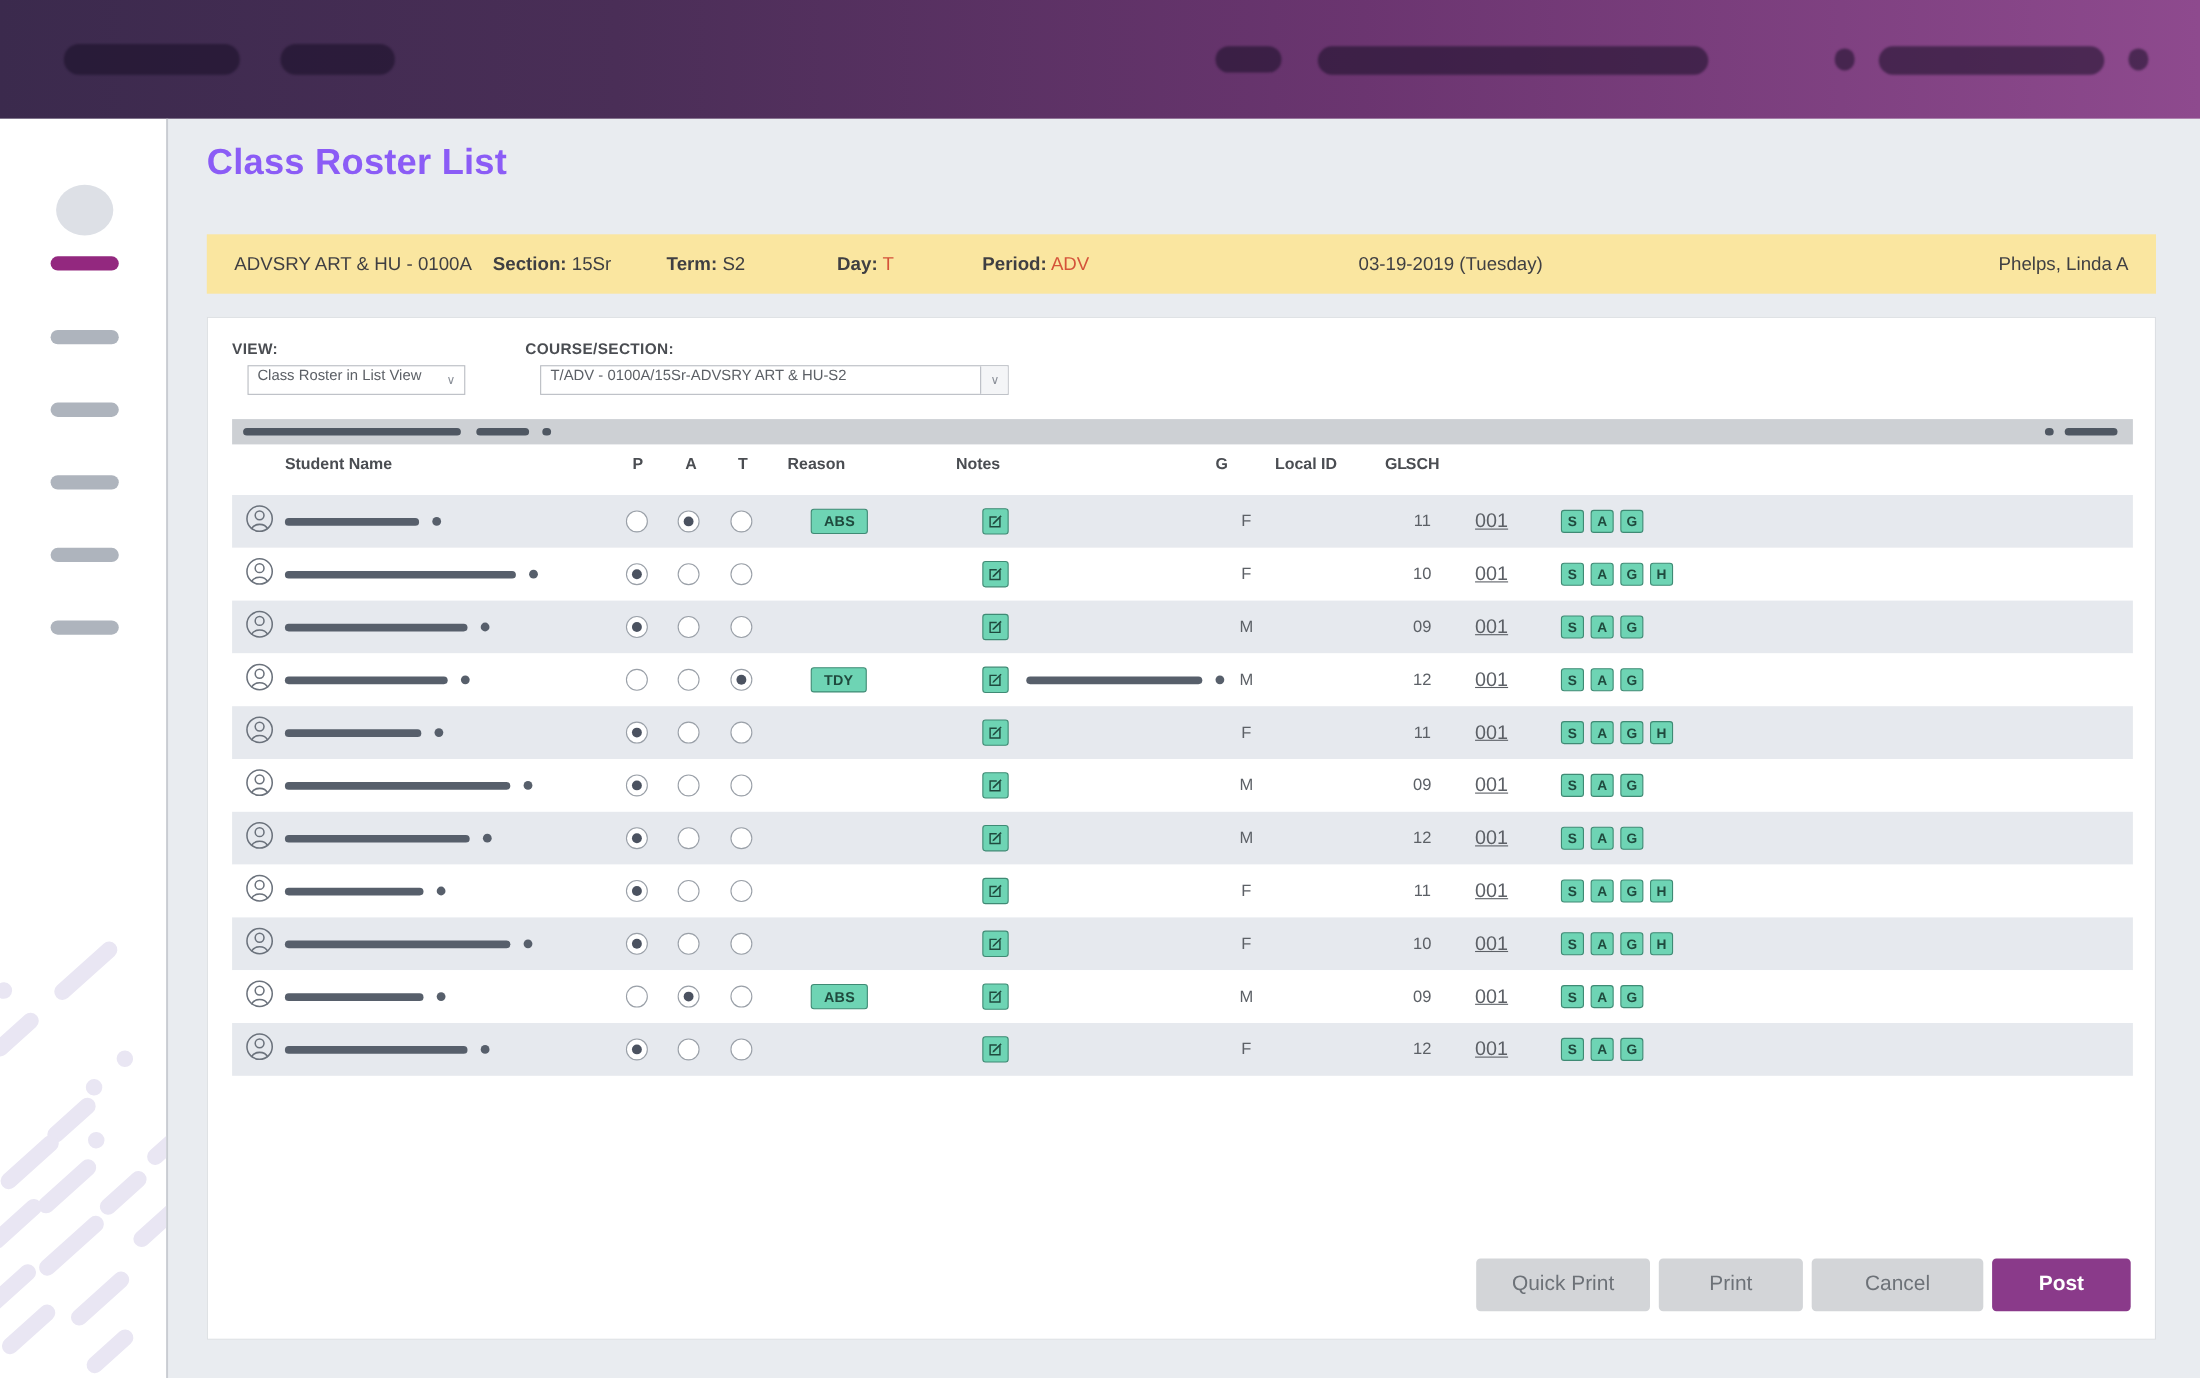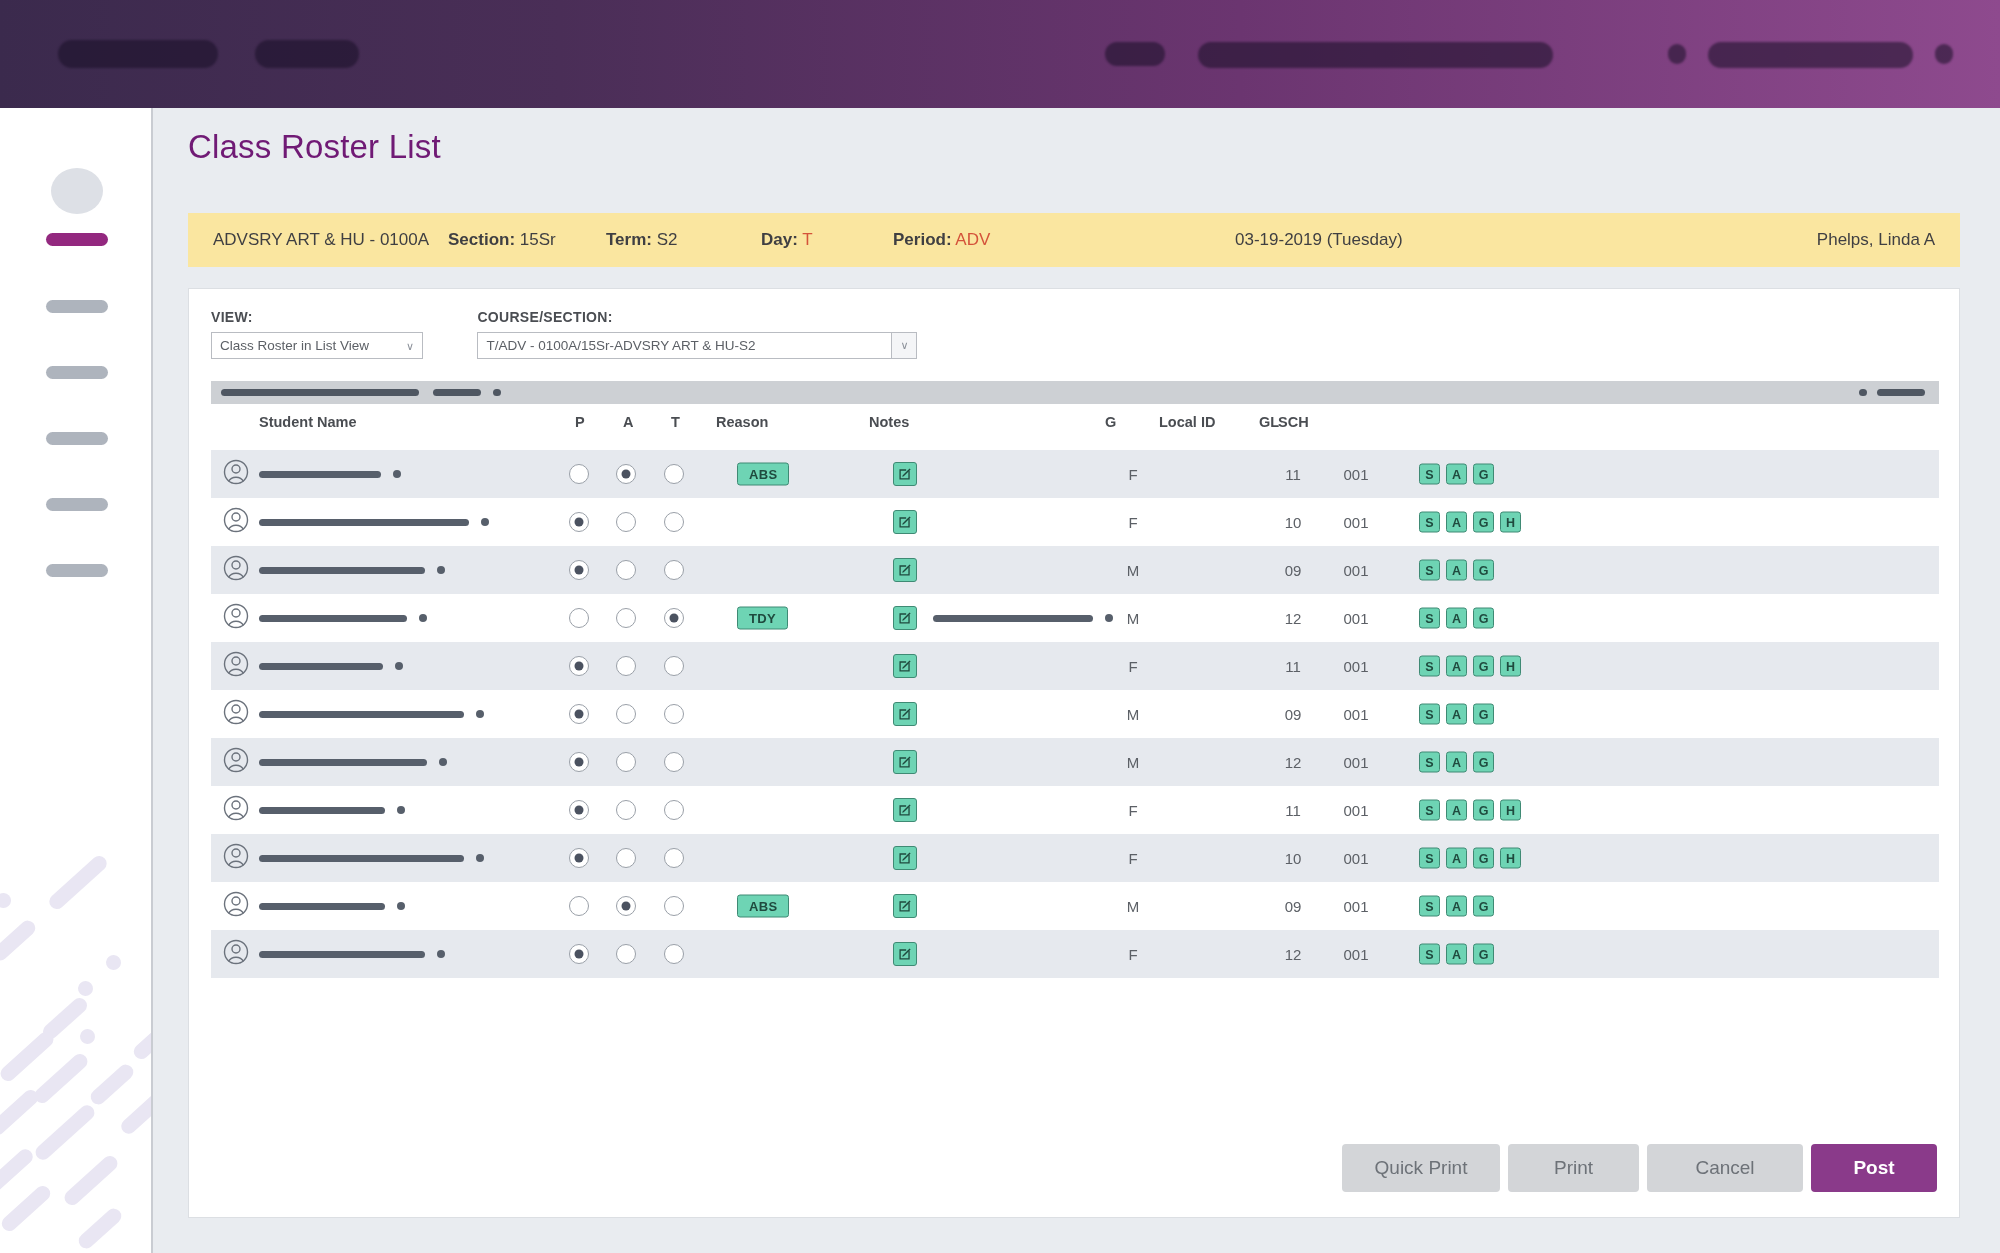--- a/index.html
+++ b/index.html
@@ -60,21 +60,21 @@
 
   
   .main {
     position: absolute; top: 108px; left: 153px;
     width: 1847px; height: 1145px;
     background: #e9ecf0;
     padding: 0;
   }
   .page-title {
     position: absolute; top: 20px; left: 35px;
-    font-size: 33px; color: #701a75; font-weight: 400;
+    font-size: 33px; color: #8b5cf6; font-weight: 700;
     letter-spacing: 0.2px;
   }
 
   
   .banner {
     position: absolute; top: 105px; left: 35px;
     width: 1772px; height: 54px;
     background: #fae6a0;
     display: flex; align-items: center;
     font-size: 17px; color: #3f3f42;
@@ -105,22 +105,23 @@
   .filter-col { display: inline-block; vertical-align: top; }
   .filter-col.view { width: 212px; }
   .filter-col.course { margin-left: 50px; width: 440px; }
 
   .sel {
     position: relative;
     height: 27px;
     border: 1px solid #b9bcc2;
     background: #fff;
     font-size: 13.5px; color: #5c6066;
-    display: flex; align-items: center;
+    display: flex; 
     padding-left: 8px;
+    margin-left: 14px;
   }
   .sel .chev {
     position: absolute; right: 8px; top: 50%;
     transform: translateY(-50%);
     font-size: 11px; color: #8b9099;
   }
   .sel.boxed .chevbox {
     position: absolute; right: 0; top: 0;
     width: 25px; height: 25px;
     border-left: 1px solid #b9bcc2;
@@ -196,21 +197,21 @@
     position: absolute; left: 722px; top: 50%; transform: translateY(-50%);
     display: flex; align-items: center;
   }
 
   .c-g  { position: absolute; left: 912px; top: 50%; transform: translateY(-50%);
           font-size: 15px; color: #5c6066; width: 20px; text-align: center; }
   .c-lid{ position: absolute; left: 970px; top: 50%; transform: translateY(-50%); }
   .c-gl { position: absolute; left: 1068px; top: 50%; transform: translateY(-50%);
           font-size: 15px; color: #5c6066; width: 28px; text-align: center; }
   .c-sch{ position: absolute; left: 1128px; top: 50%; transform: translateY(-50%);
-          font-size: 15px; color: #5c6066; width: 34px; text-align: center; }
+          font-size: 18px; color: #5c6066; width: 34px; text-align: center; text-decoration: underline; }
 
   .badges { position: absolute; left: 1208px; top: 50%; transform: translateY(-50%);
             display: flex; gap: 6px; }
   .badge {
     width: 21px; height: 21px;
     background: #6ed4b4; border: 1px solid #3f8a74;
     border-radius: 3px;
     font-size: 12.5px; font-weight: 700; color: #1f4a3e;
     display: flex; align-items: center; justify-content: center;
   }

